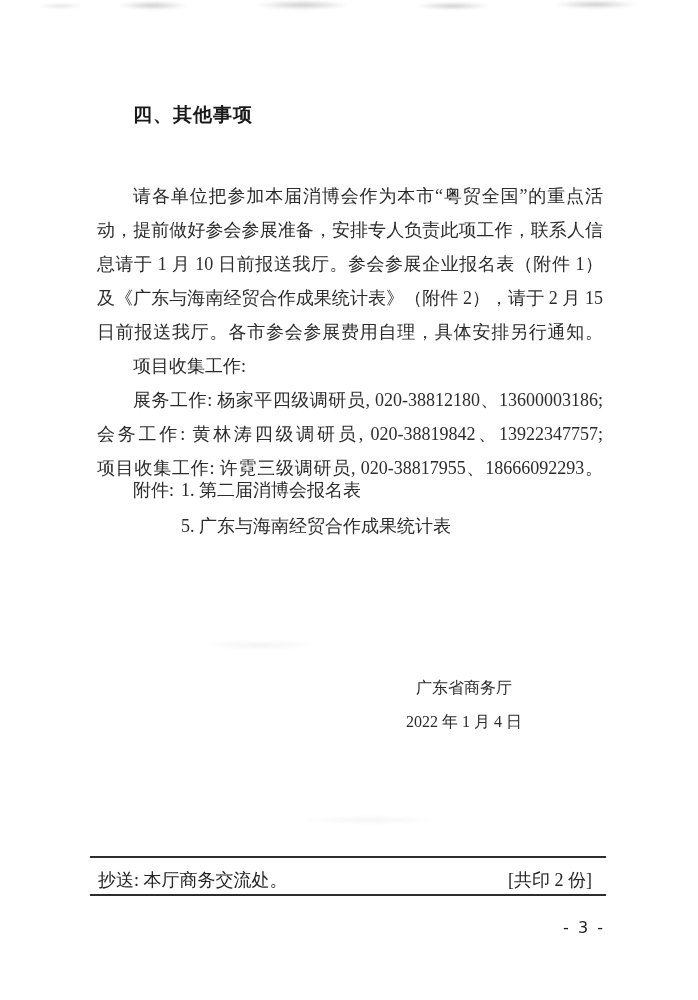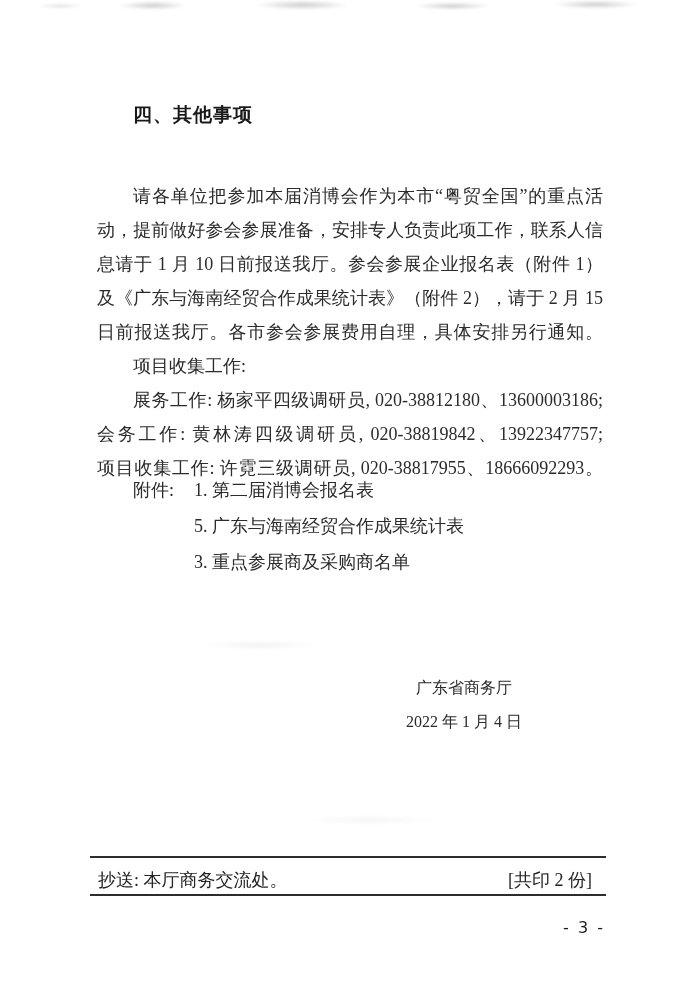--- a/index.html
+++ b/index.html
@@ -68,21 +68,21 @@
 
   .attach {
     position: absolute;
     top: 472px;
     left: 133px;
     display: flex;
     align-items: flex-start;
     font-size: 18px;
     line-height: 36px;
   }
-  .attach-label { margin-right: 20px; white-space: nowrap; }
+  .attach-label { margin-right: 7px; white-space: nowrap; }
   .attach-items div { white-space: nowrap; }
 
   .signature {
     position: absolute;
     top: 671px;
     left: 358px;
     width: 212px;
     text-align: center;
     font-size: 16px;
     line-height: 34px;
@@ -148,21 +148,20 @@
     <div class="line indent">展务工作: 杨家平四级调研员, 020-38812180、13600003186;</div>
     <div class="line">会务工作: 黄林涛四级调研员, 020-38819842、13922347757;</div>
     <div class="line">项目收集工作: 许霓三级调研员, 020-38817955、18666092293。</div>
   </div>
 
   <div class="attach">
     <div class="attach-label">附件:</div>
     <div class="attach-items">
       <div>1. 第二届消博会报名表</div>
       <div>5. 广东与海南经贸合作成果统计表</div>
-      <div>3. 重点参展商及采购商名单</div>
     </div>
   </div>
 
   <div class="signature">
     <div>广东省商务厅</div>
     <div>2022 年 1 月 4 日</div>
   </div>
 
   <div class="rule top"></div>
 

